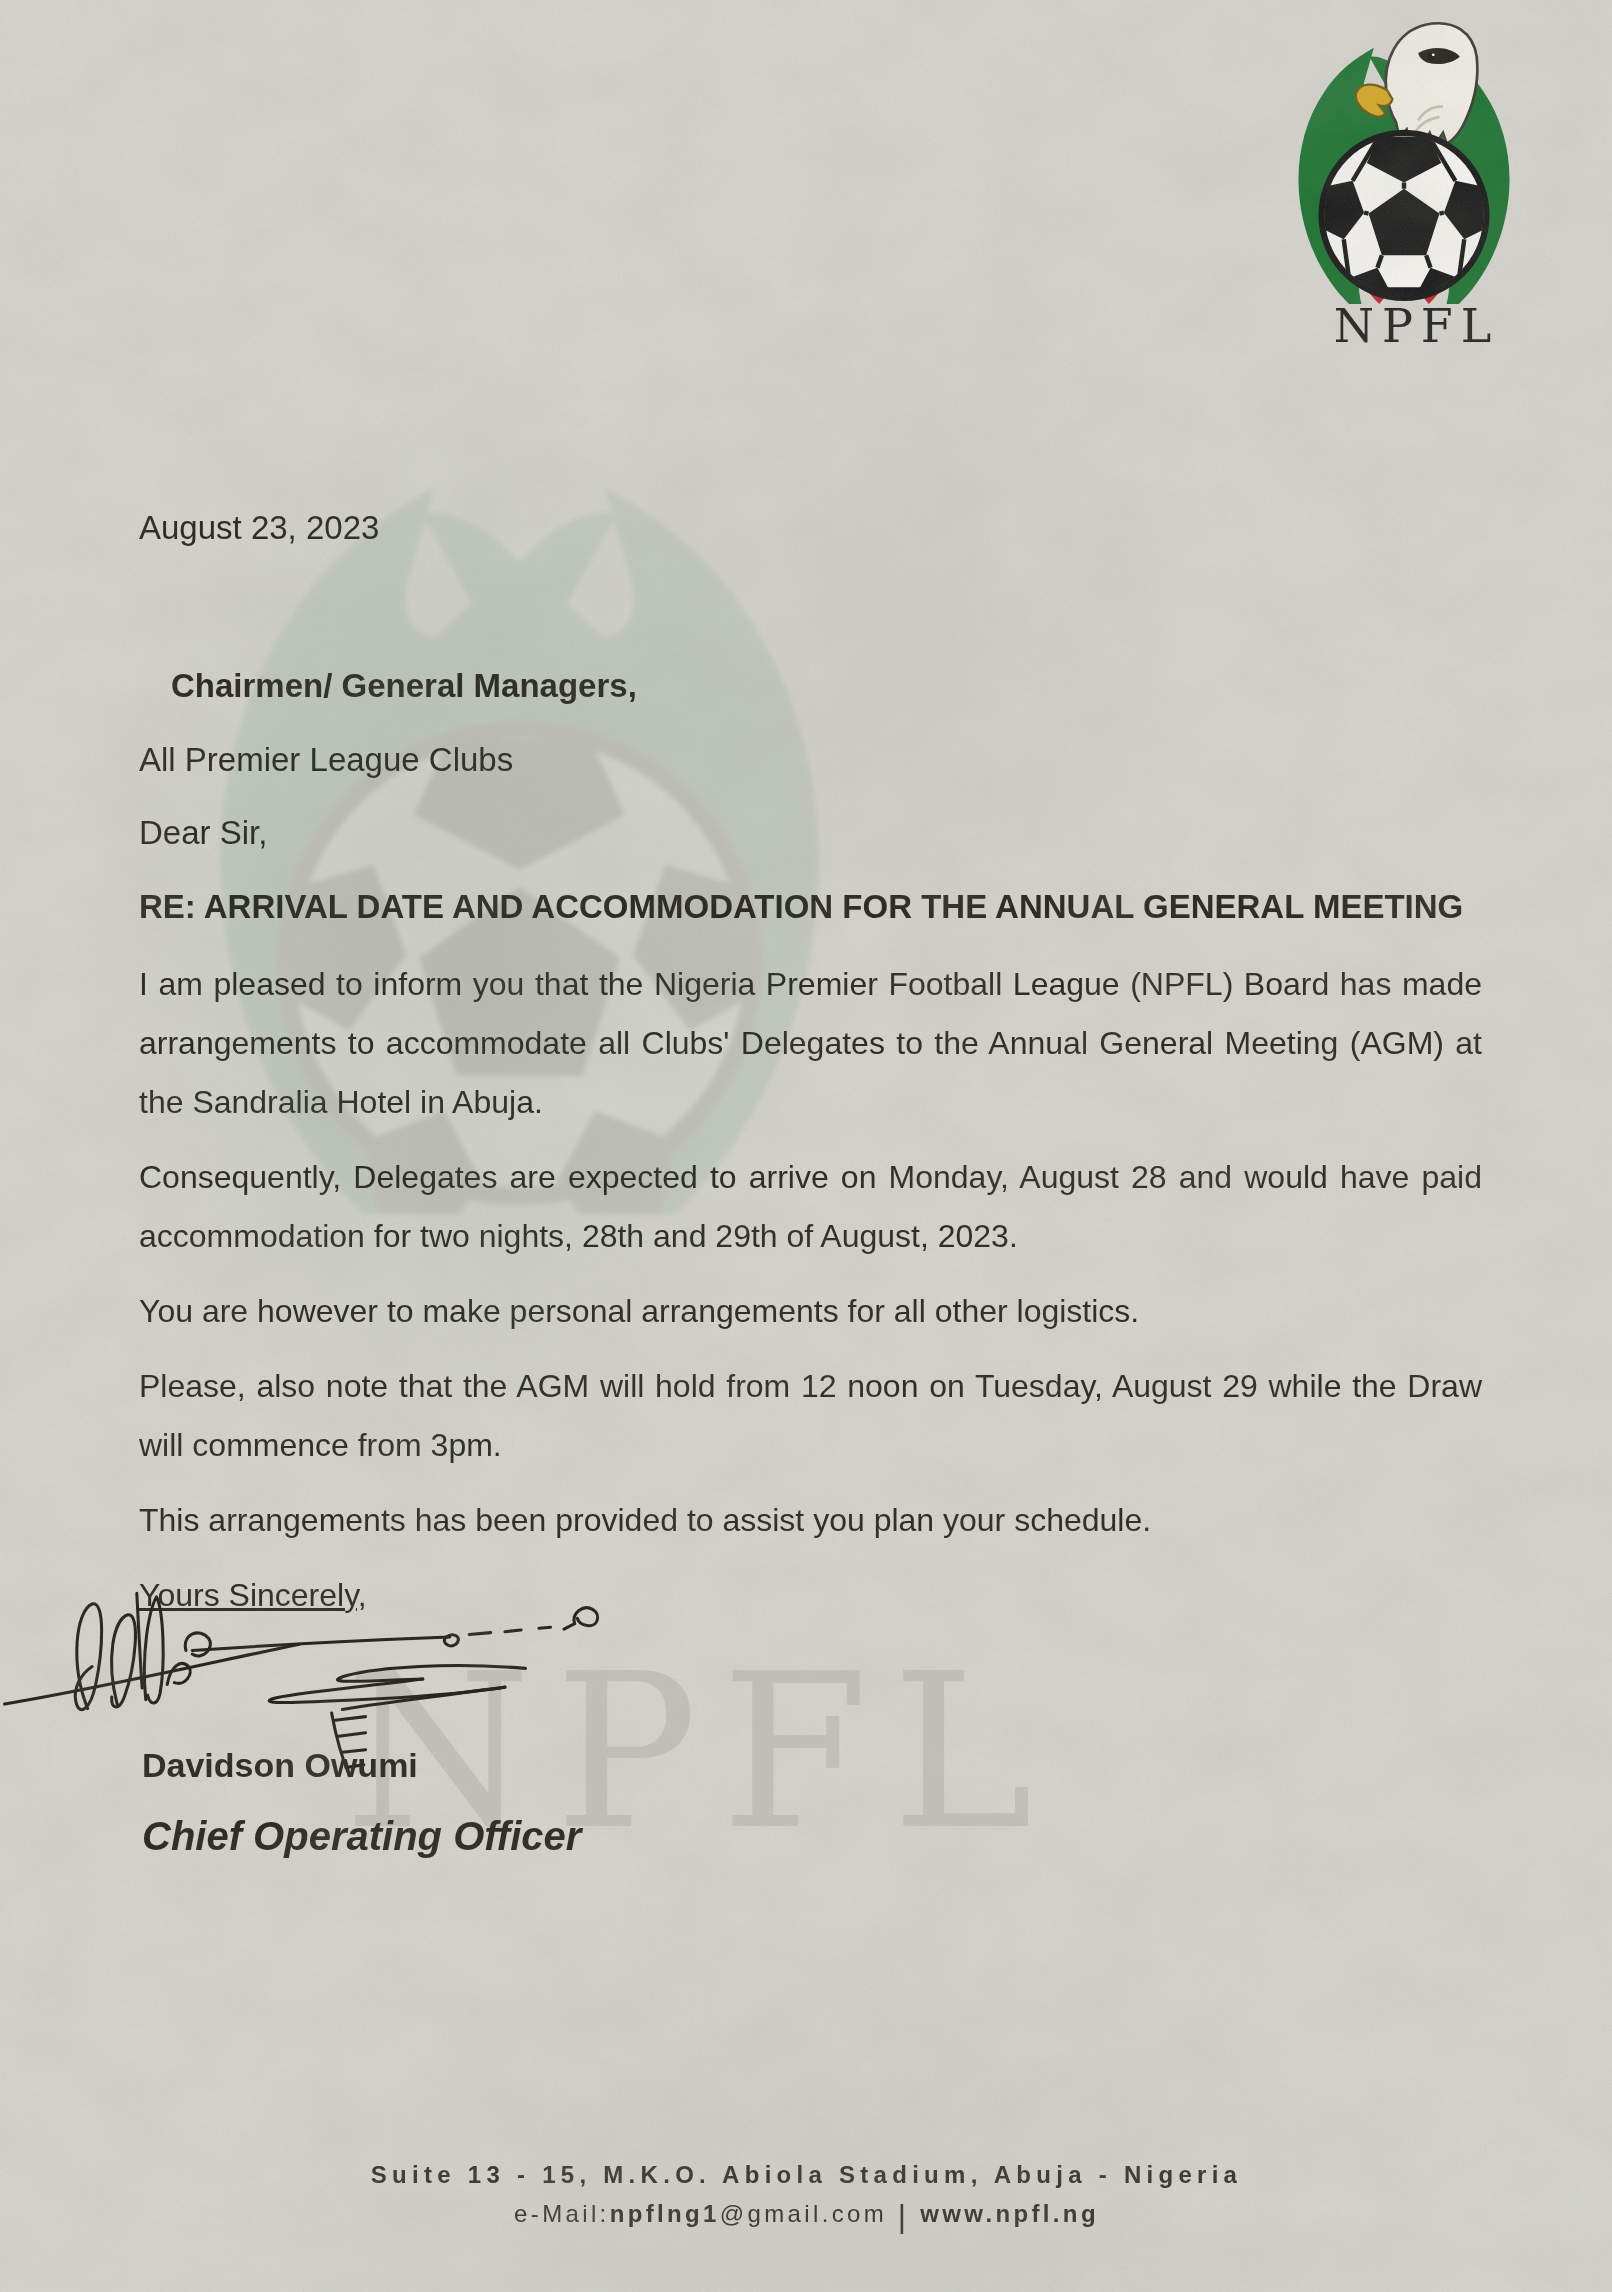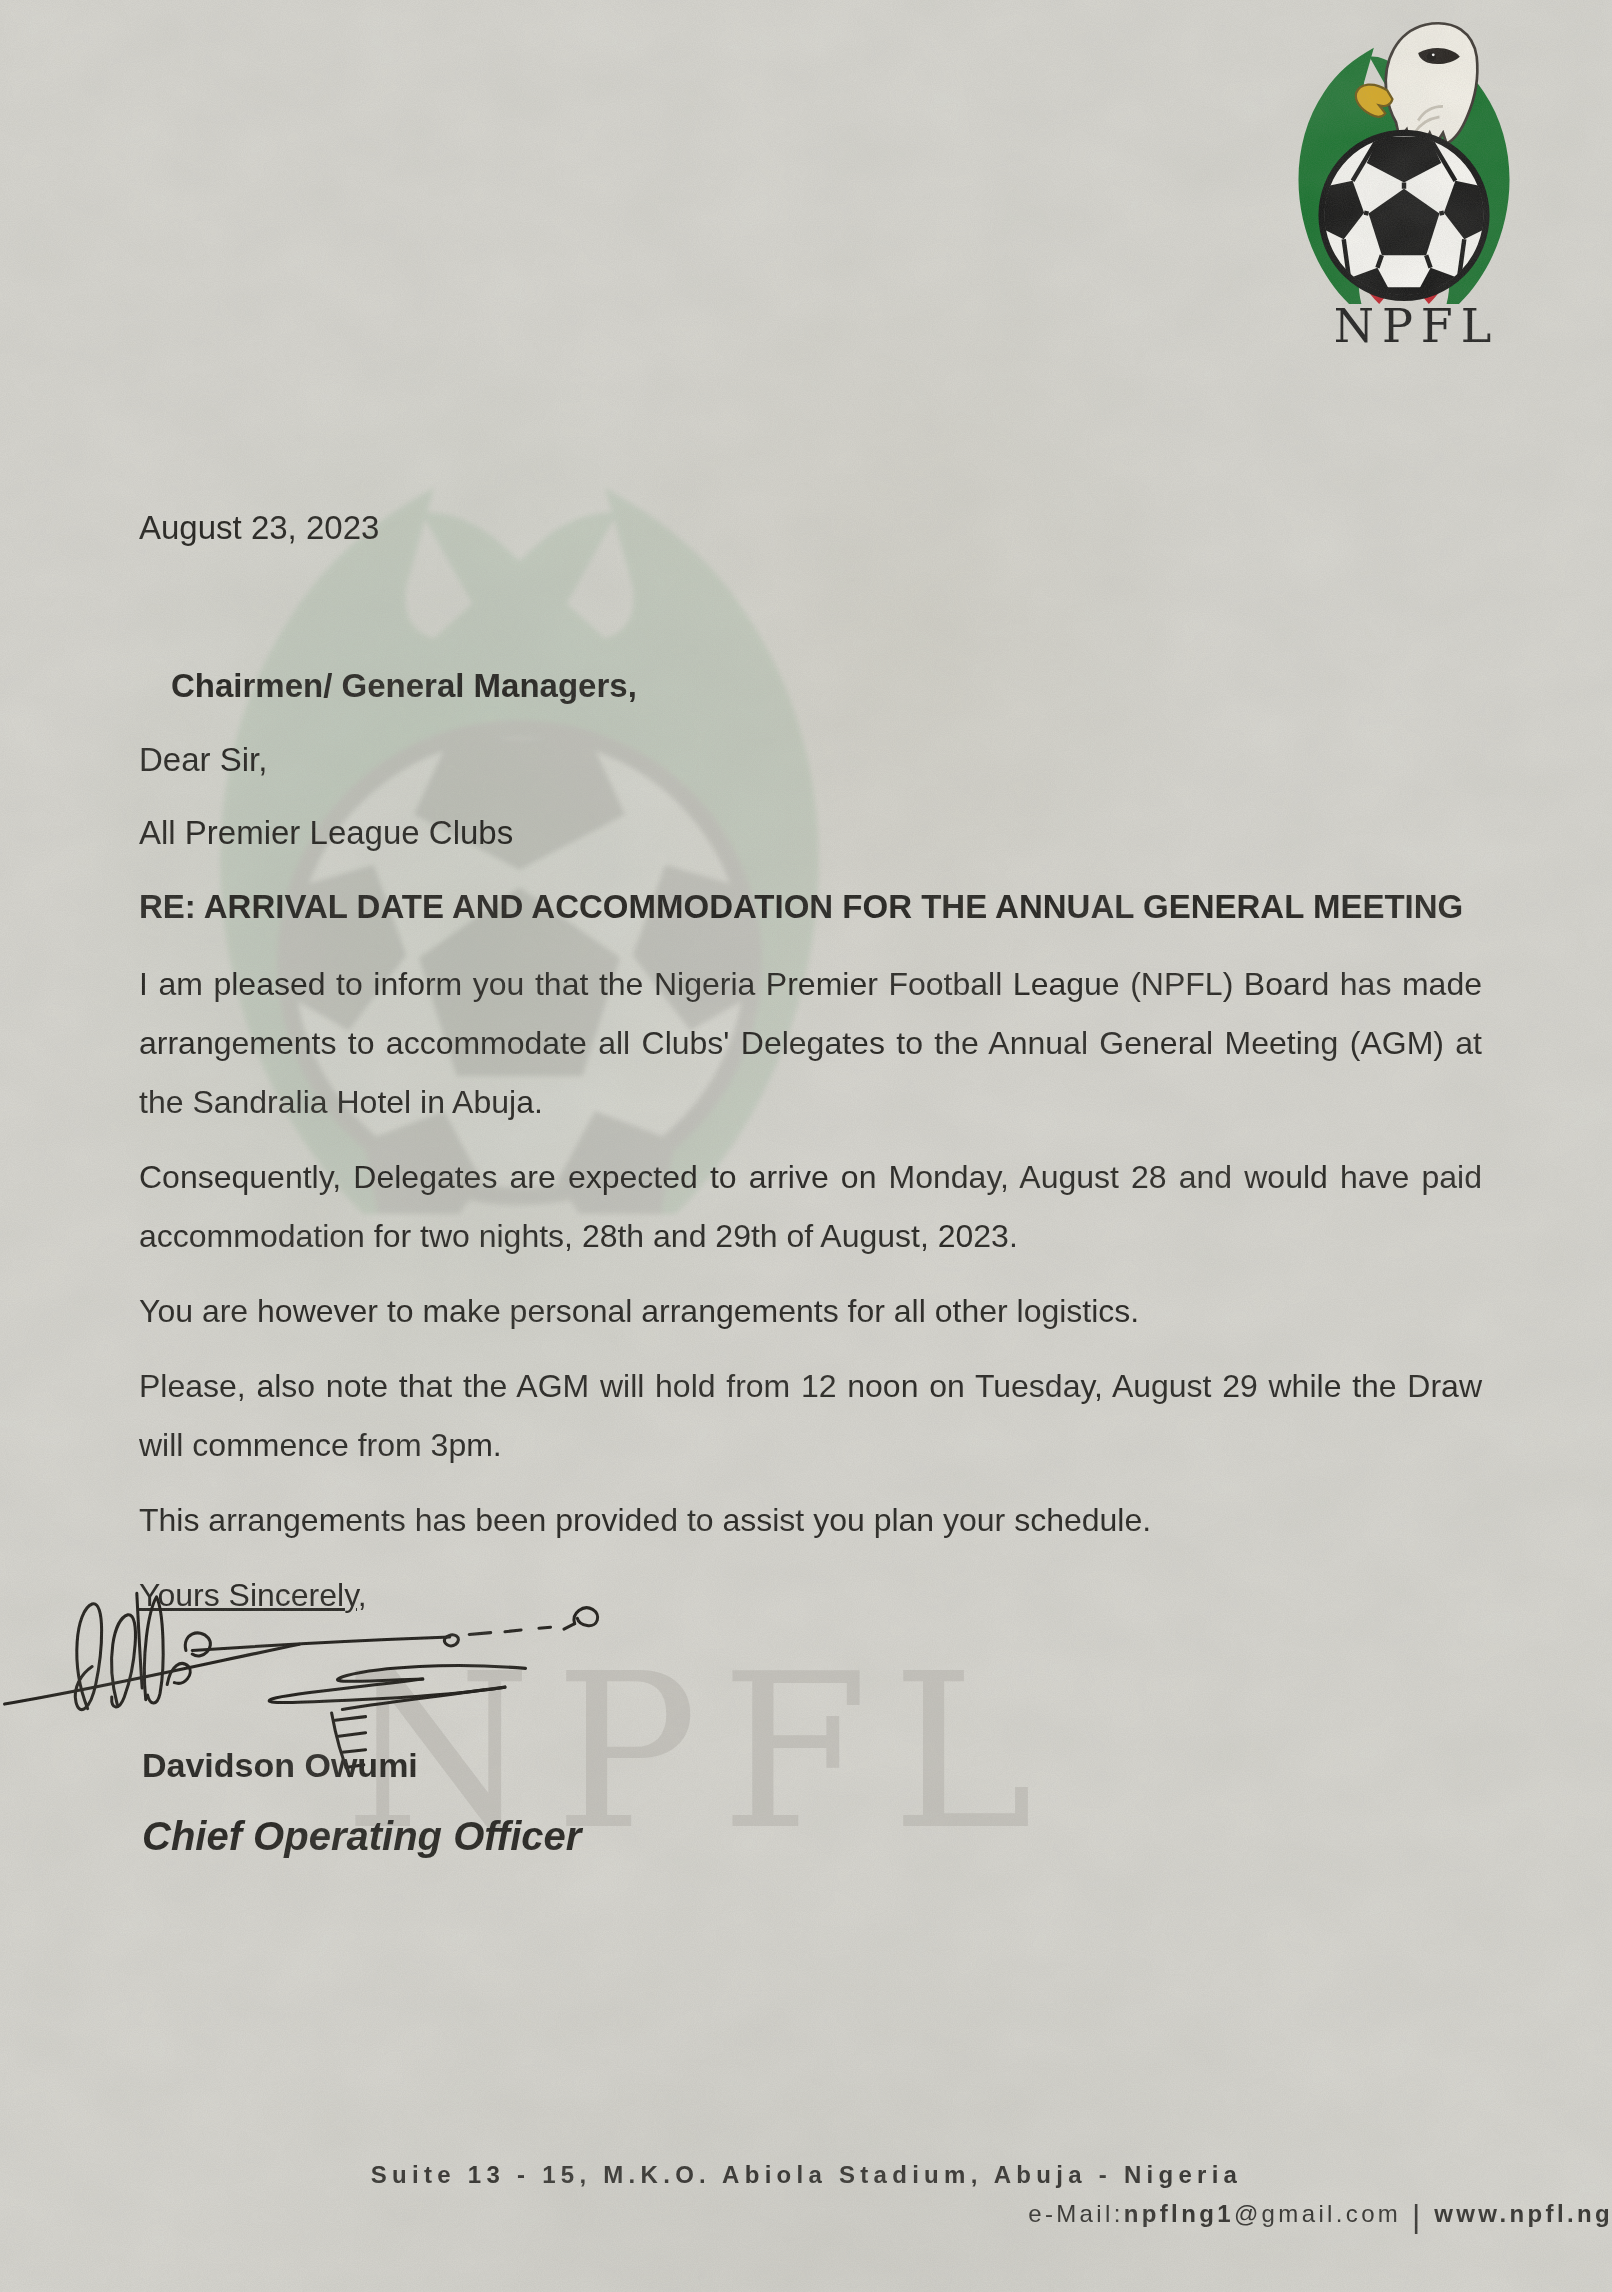--- a/index.html
+++ b/index.html
@@ -41,21 +41,21 @@
   .subject-line{font-size:33px;font-weight:700;line-height:61px;margin:0 0 18px 0;}
   .para{font-size:32px;line-height:59px;margin:0 0 16px 0;text-align:justify;}
   .closing{font-size:32px;line-height:59px;margin:0;text-decoration:underline;}
   .sig{position:absolute;left:1.8px;top:1579px;z-index:4;}
   .signer-name{position:absolute;left:142px;top:1746px;z-index:4;
     font-size:34px;font-weight:700;}
   .signer-title{position:absolute;left:142px;top:1814px;z-index:4;
     font-size:40px;font-weight:700;font-style:italic;}
   .footer{position:absolute;left:0;right:0;top:2155px;z-index:3;text-align:center;color:#2e2d2a;}
   .footer-address{font-size:24px;font-weight:700;letter-spacing:0.22em;line-height:39px;}
-  .footer-contact{font-size:24px;letter-spacing:0.14em;line-height:39px;font-weight:400;text-align:right;}
+  .footer-contact{font-size:24px;letter-spacing:0.14em;line-height:39px;font-weight:400;}
   .footer-contact .b{font-weight:700;}
   .footer-contact .sep{font-size:32px;font-weight:400;vertical-align:-4.5px;padding:0 10.7px;}
 </style>
 </head>
 <body>
 
 <div class="page">
 
   <div class="tint"></div>
 
@@ -123,22 +123,22 @@
           <line x1="205" y1="280" x2="210" y2="294"></line>
         </g>
       </g>
     </svg>
     <div class="crest-wordmark">NPFL</div>
   </div>
 
   <div class="letter-body">
     <p class="date-line">August 23, 2023</p>
     <p class="addr bold">Chairmen/ General Managers,</p>
+    <p class="addr">All Premier League Clubs</p>
     <p class="addr">Dear Sir,</p>
-    <p class="addr">All Premier League Clubs</p>
     <p class="subject-line">RE: ARRIVAL DATE AND ACCOMMODATION FOR THE ANNUAL GENERAL MEETING</p>
     <p class="para">I am pleased to inform you that the Nigeria Premier Football League (NPFL) Board has made arrangements to accommodate all Clubs' Delegates to the Annual General Meeting (AGM) at the Sandralia Hotel in Abuja.</p>
     <p class="para">Consequently, Delegates are expected to arrive on Monday, August 28 and would have paid accommodation for two nights, 28th and 29th of August, 2023.</p>
     <p class="para">You are however to make personal arrangements for all other logistics.</p>
     <p class="para">Please, also note that the AGM will hold from 12 noon on Tuesday, August 29 while the Draw will commence from 3pm.</p>
     <p class="para">This arrangements has been provided to assist you plan your schedule.</p>
     <p class="closing">Yours Sincerely,</p>
   </div>
 
   <svg class="sig" width="636" height="210" viewBox="0 0 710 235">

